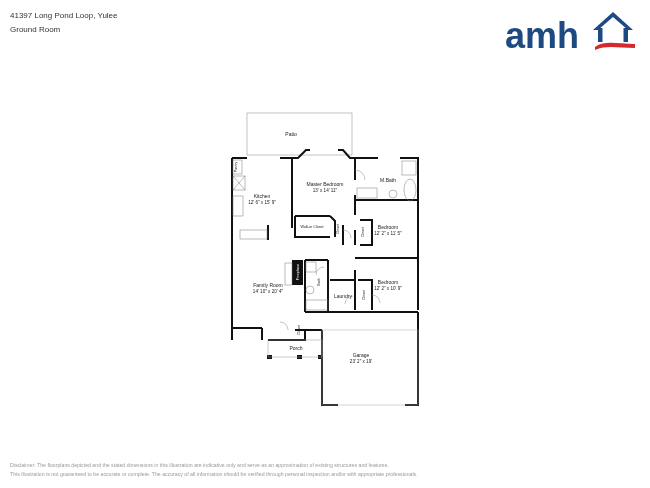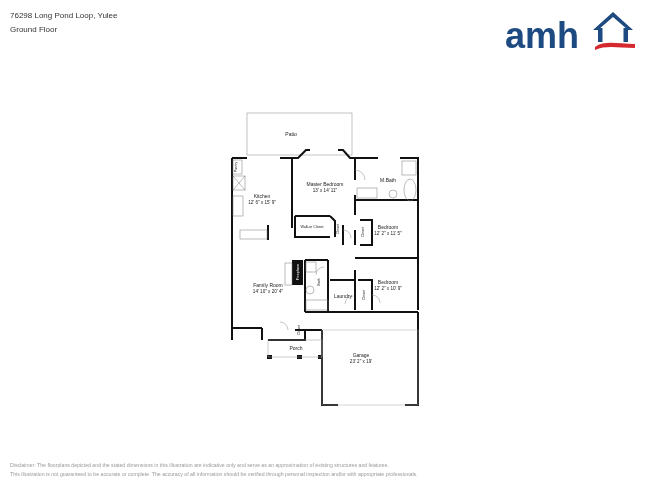--- a/index.html
+++ b/index.html
@@ -9,22 +9,22 @@
   .plan { position:absolute; left:0; top:0; width:650px; height:488px; }
   .disclaimer { position:absolute; left:10px; top:461px; font-size:5.2px; color:#9a9a9a; line-height:9px; }
   .room-label { font-family:"Liberation Sans", sans-serif; font-size:5px; fill:#222; text-anchor:middle; }
   .room-dim { font-family:"Liberation Sans", sans-serif; font-size:4.6px; fill:#222; text-anchor:middle; }
   .small-label { font-family:"Liberation Sans", sans-serif; font-size:3.6px; fill:#222; text-anchor:middle; }
 </style>
 </head>
 <body>
 
 <div class="header">
-  <div>76298 Long Pond Loop, Yulee</div>
-  <div>Ground Floor</div>
+  <div>41397 Long Pond Loop, Yulee</div>
+  <div>Ground Room</div>
 </div>
 
 <svg class="logo" viewBox="0 0 135 42">
   <text x="0" y="38" font-family="Liberation Sans, sans-serif" font-weight="bold" font-size="36" fill="#1e4a82">amh</text>
   <g>
     <polygon points="88,20 108,2 128,20 123,20 108,7 93,20" fill="#1e4a82"></polygon>
     <rect x="93" y="18" width="4.5" height="14" fill="#1e4a82"></rect>
     <rect x="118.5" y="18" width="4.5" height="14" fill="#1e4a82"></rect>
     <path d="M90,37 C100,30 112,34 130,34 L130,38 C112,38 102,35 90,40 Z" fill="#d42a2f"></path>
   </g>

